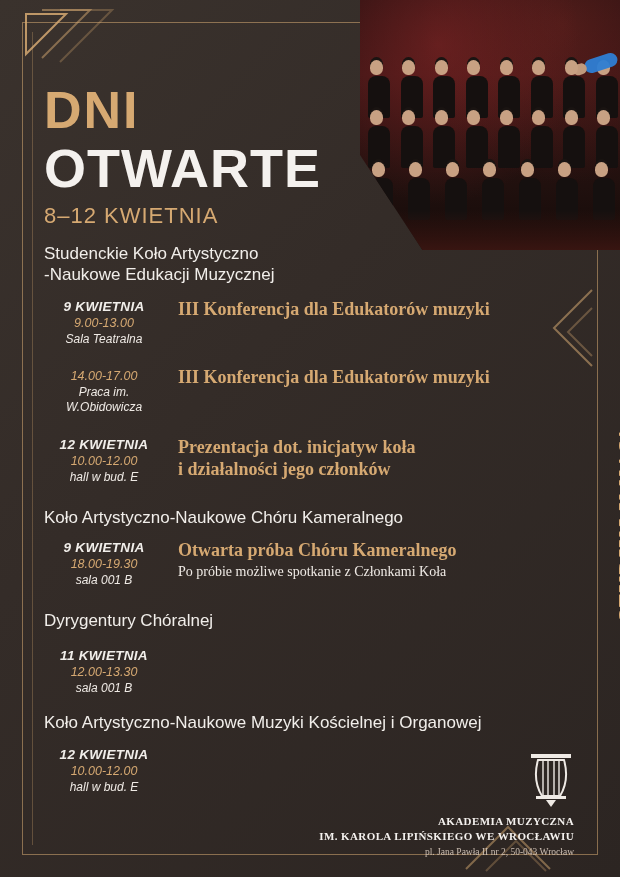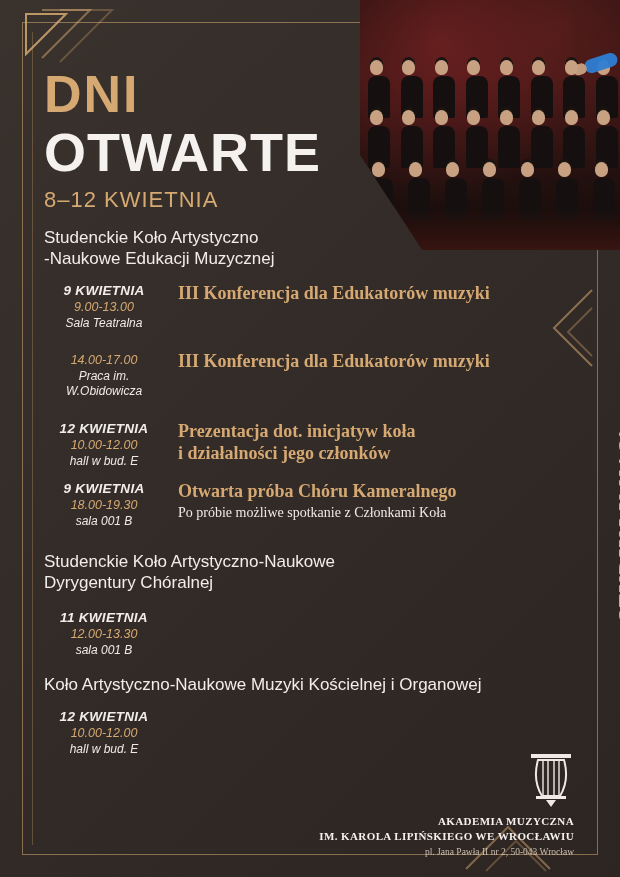--- a/index.html
+++ b/index.html
@@ -135,21 +135,21 @@
     width: 14px;
     height: 11px;
     background: #c8a183;
     border-radius: 6px;
   }
 
   
   .content {
     position: absolute;
     left: 44px;
-    top: 0;
+    top: 16px;
     width: 510px;
   }
   .title-dni {
     color: #d6a972;
     font-size: 52px;
     font-weight: bold;
     letter-spacing: 2px;
     line-height: 1;
     margin-top: 68px;
   }
@@ -430,35 +430,35 @@
         <div class="date">12 KWIETNIA</div>
         <div class="time">10.00-12.00</div>
         <div class="place">hall w bud. E</div>
       </div>
       <div class="right">
         <div class="headline">Prezentacja dot. inicjatyw koła</div>
         <div class="headline">i działalności jego członków</div>
       </div>
     </div>
 
+    <div class="section-head" style="margin-top:22px;">Koło Artystyczno-Naukowe Chóru Kameralnego</div>
 
     <div class="entry" style="margin-top:12px;">
       <div class="left">
         <div class="date">9 KWIETNIA</div>
         <div class="time">18.00-19.30</div>
         <div class="place">sala 001 B</div>
       </div>
       <div class="right">
         <div class="headline">Otwarta próba Chóru Kameralnego</div>
         <div class="sub">Po próbie możliwe spotkanie z Członkami Koła</div>
       </div>
     </div>
 
     <div class="section-head" style="margin-top:22px;">
-      <div>Studenckie Koło Artystyczno-Naukowe</div>
       <div>Dyrygentury Chóralnej</div>
     </div>
 
     <div class="entry" style="margin-top:16px;">
       <div class="left">
         <div class="date">11 KWIETNIA</div>
         <div class="time">12.00-13.30</div>
         <div class="place">sala 001 B</div>
       </div>
     </div>

